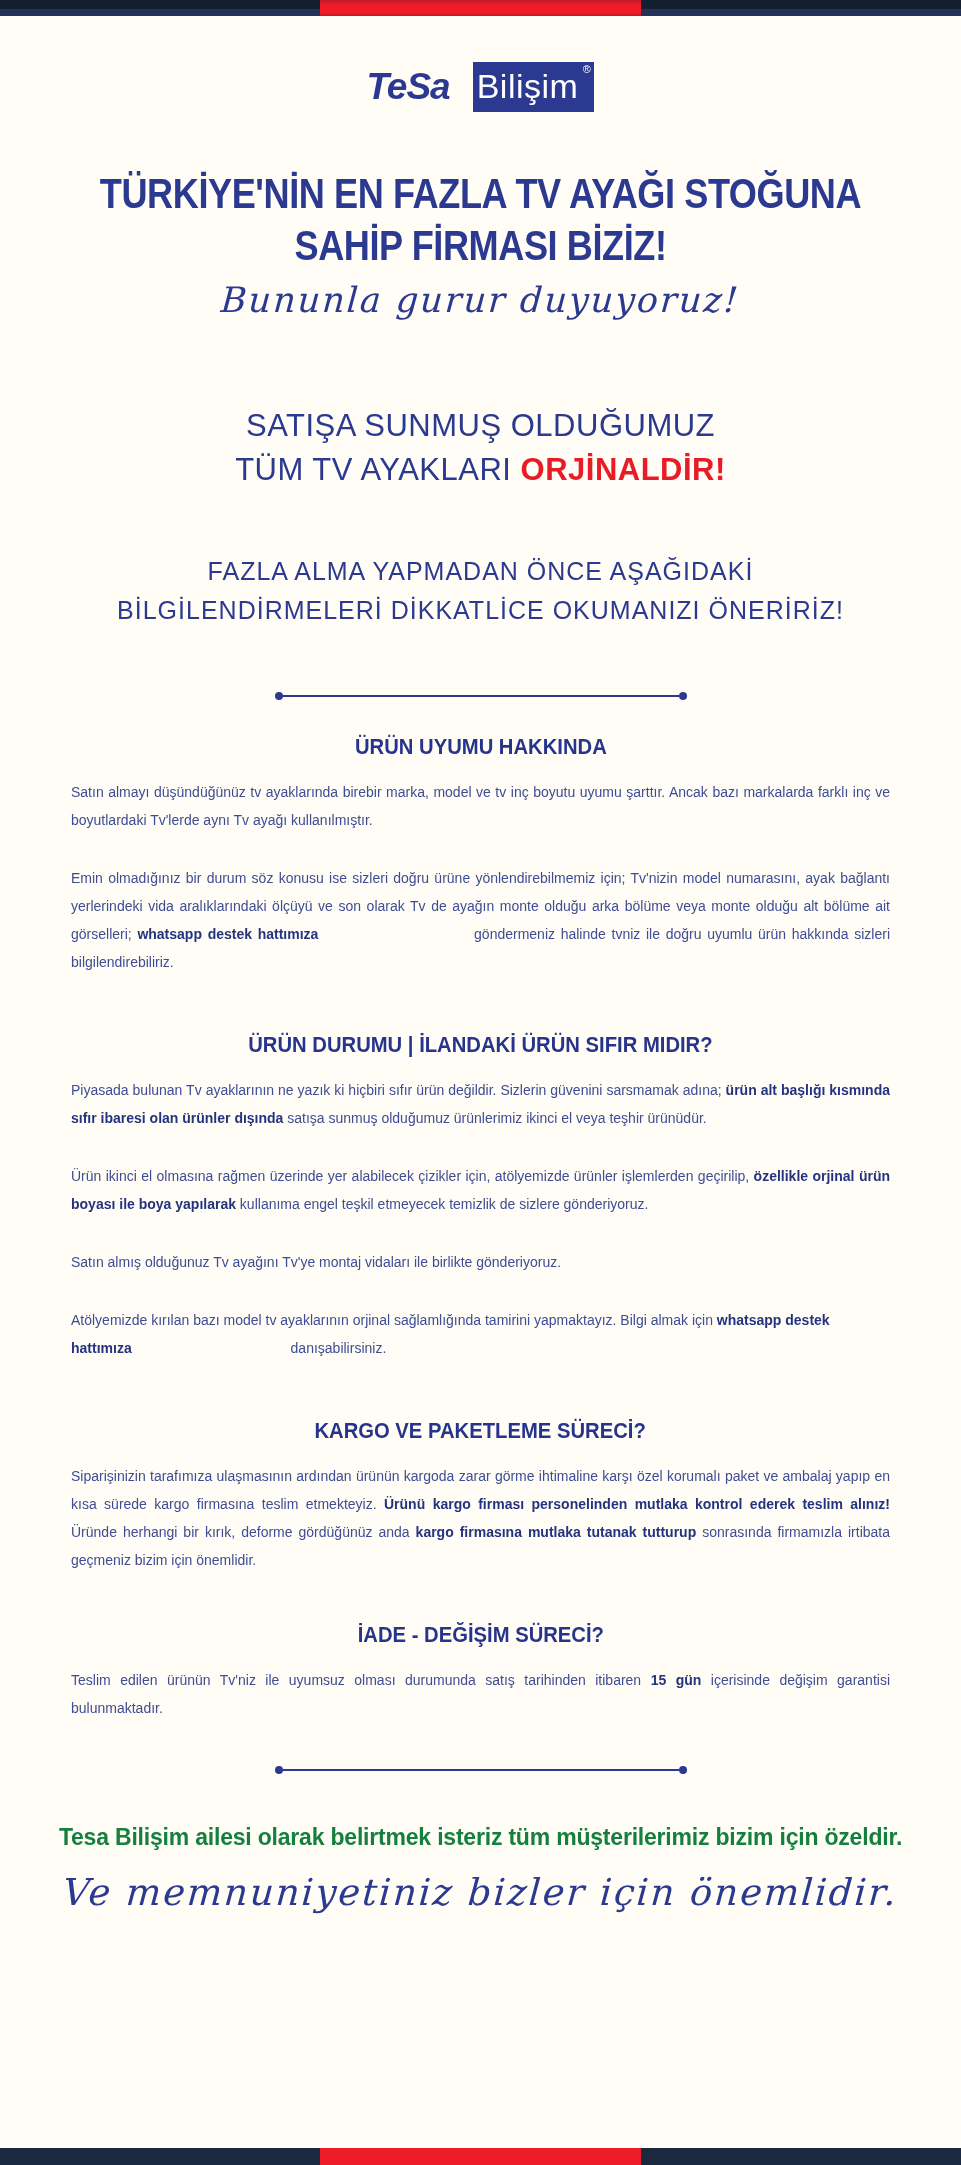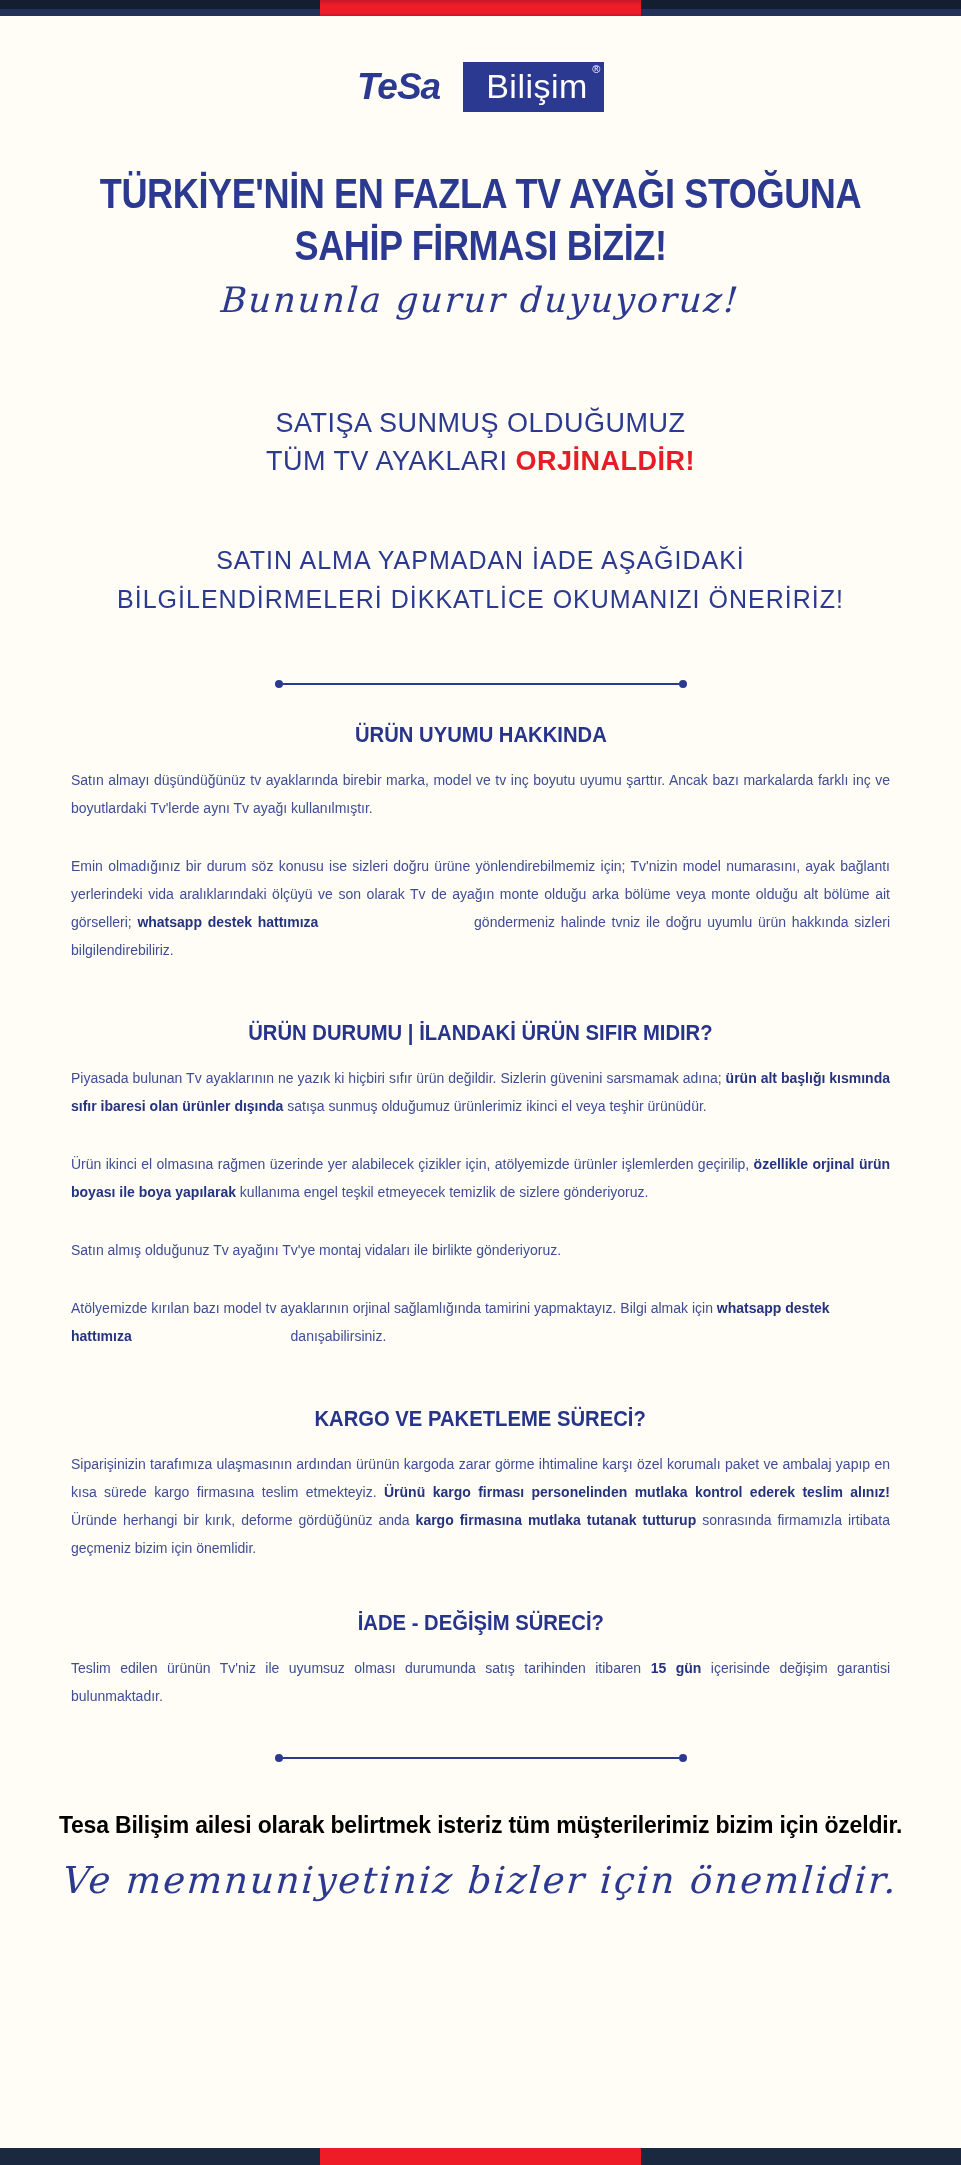--- a/index.html
+++ b/index.html
@@ -20,34 +20,34 @@
 
   
   .logo-wrap{margin-top:46px;display:flex;justify-content:center;align-items:center;}
   .logo-tesa{
     font-style:italic;font-weight:bold;font-size:37px;color:#2b3990;
     letter-spacing:-1px;padding-right:23px;
   }
   .logo-box{
     position:relative;background:#2b3990;color:#ffffff;
     font-size:34px;font-weight:400;letter-spacing:0.5px;
-    padding:7px 16px 9px 23px;line-height:1;
+    padding:7px 16px 9px 4px;line-height:1;
   }
   .logo-reg{position:absolute;top:2px;right:3px;font-size:11px;color:#ffffff;}
 
   
   .title{margin-top:56px;text-align:center;color:#2b3990;font-weight:bold;font-size:42px;line-height:1.24;letter-spacing:-0.5px;}
   .title .tline{display:block;transform:scaleX(0.86);transform-origin:center;white-space:nowrap;}
   .script{
     text-align:center;color:#2b3990;
     font-family:"DejaVu Serif", serif;font-style:italic;font-weight:300;
     font-size:35px;letter-spacing:2px;transform:skewX(-4deg);
   }
   .script.hero{margin-top:8px;}
-  .sub1{margin-top:84px;text-align:center;color:#2b3a8f;font-size:27px;line-height:1.42;letter-spacing:0.5px;}
+  .sub1{margin-top:84px;text-align:center;color:#2b3a8f;font-size:31px;line-height:1.42;letter-spacing:0.5px;}
   .sub1 .red{color:#e81c26;font-weight:bold;}
   .sub2{margin-top:60px;text-align:center;color:#2b3a8f;font-size:25px;line-height:1.55;letter-spacing:1px;}
 
   
   .divider{width:412px;margin:62px auto 0 auto;display:flex;align-items:center;}
   .divider .dot{width:8px;height:8px;border-radius:50%;background:#2b3990;}
   .divider .line{flex:1;height:2px;background:#2b3990;}
 
   
   .content{padding:0 71px;}
@@ -60,21 +60,21 @@
   .para .b{font-weight:bold;color:#24337f;}
   .para .gap{display:inline-block;height:1px;}
   .mt-h1{margin-top:34px;}
   .mt-p1{margin-top:18px;}
   .mt-p2{margin-top:30px;}
   .mt-sec{margin-top:56px;}
   .mt-sec2{margin-top:48px;}
 
   
   .footer-bold{
-    margin-top:50px;text-align:center;font-weight:bold;color:#000000;font-size:23px;letter-spacing:-0.2px;
+    margin-top:50px;text-align:center;font-weight:bold;color:#15803d;font-size:23px;letter-spacing:-0.2px;
   }
   .script.footer{margin-top:20px;font-size:37px;}
 </style>
 </head>
 <body>
 
 <div class="bar top">
   <div class="navy"></div>
   <div class="red"></div>
   <div class="navy"></div>
@@ -94,21 +94,21 @@
 </div>
 
 <div class="script hero">Bununla gurur duyuyoruz!</div>
 
 <div class="sub1">
   <div>SATIŞA SUNMUŞ OLDUĞUMUZ</div>
   <div><span>TÜM TV AYAKLARI </span><span class="b red">ORJİNALDİR!</span></div>
 </div>
 
 <div class="sub2">
-  <div>SATIN ALMA YAPMADAN İADE AŞAĞIDAKİ</div>
+  <div>FAZLA ALMA YAPMADAN ÖNCE AŞAĞIDAKİ</div>
   <div>BİLGİLENDİRMELERİ DİKKATLİCE OKUMANIZI ÖNERİRİZ!</div>
 </div>
 
 <div class="divider">
   <span class="dot"></span>
   <span class="line"></span>
   <span class="dot"></span>
 </div>
 
 <div class="content">

